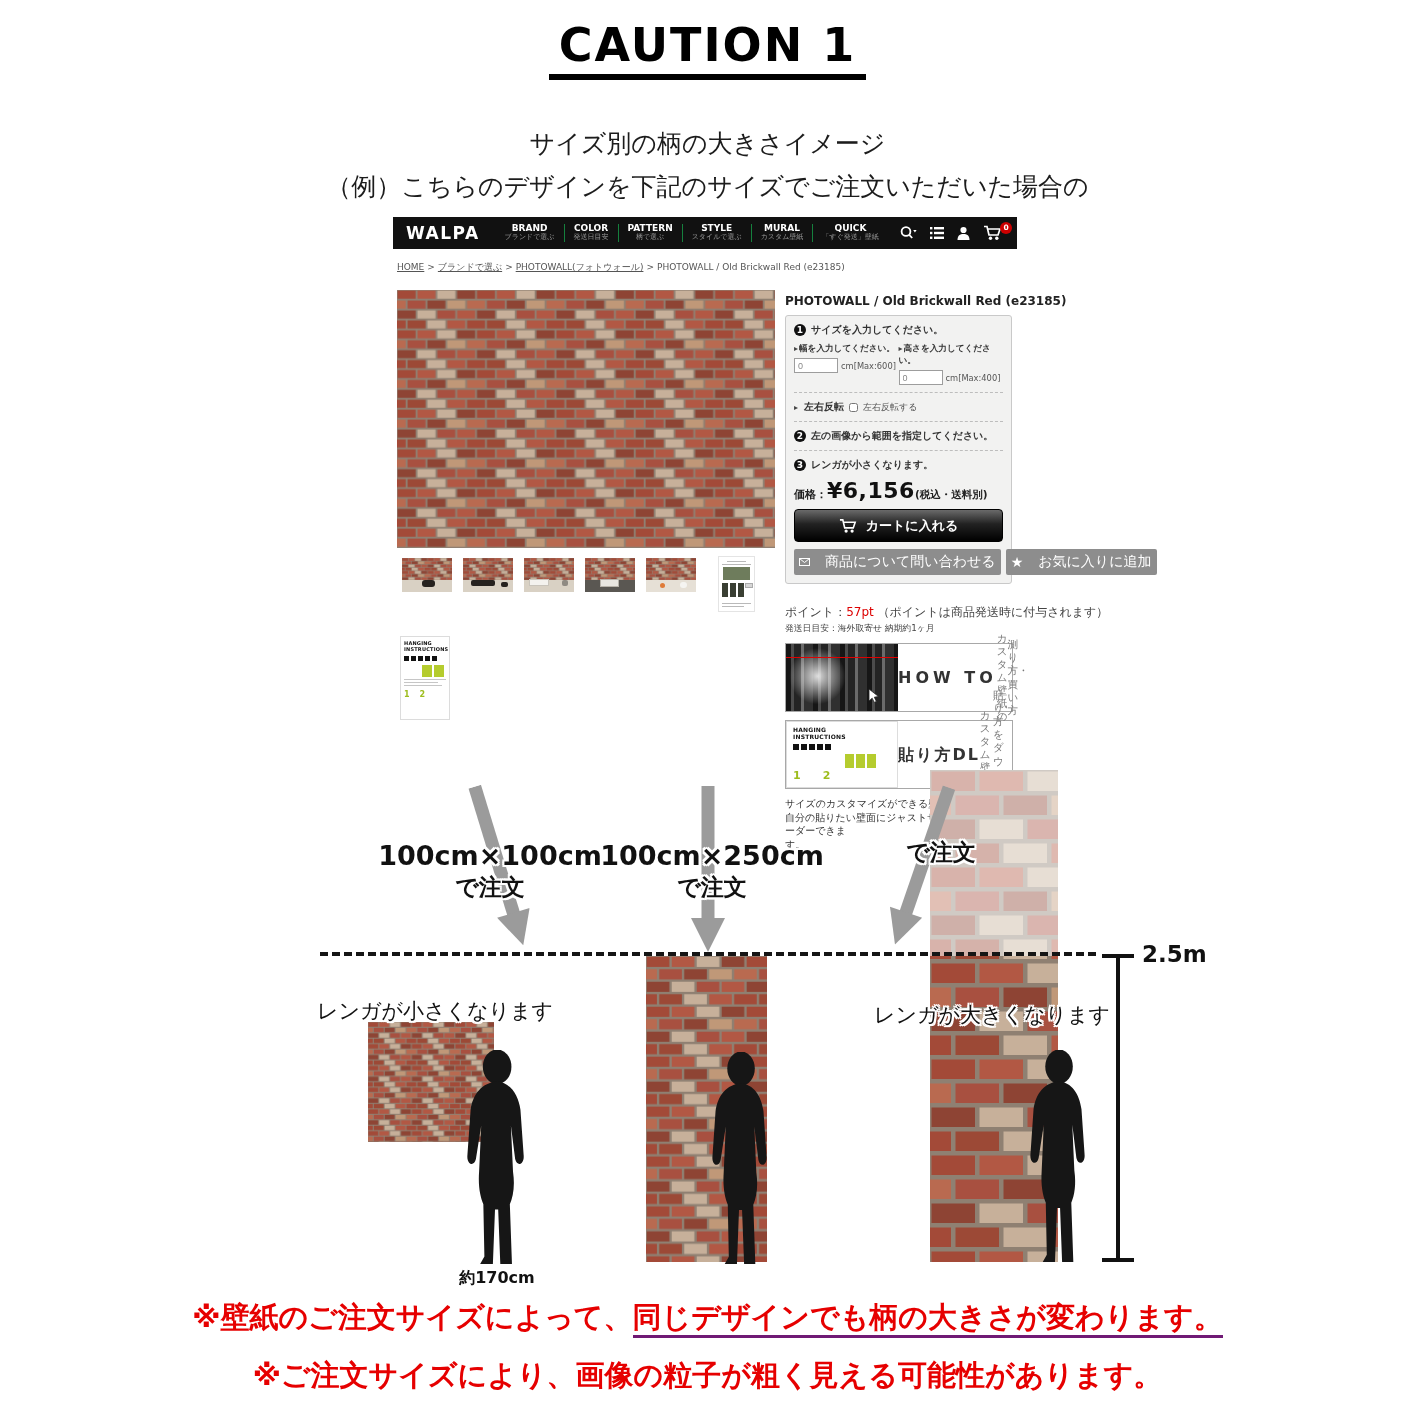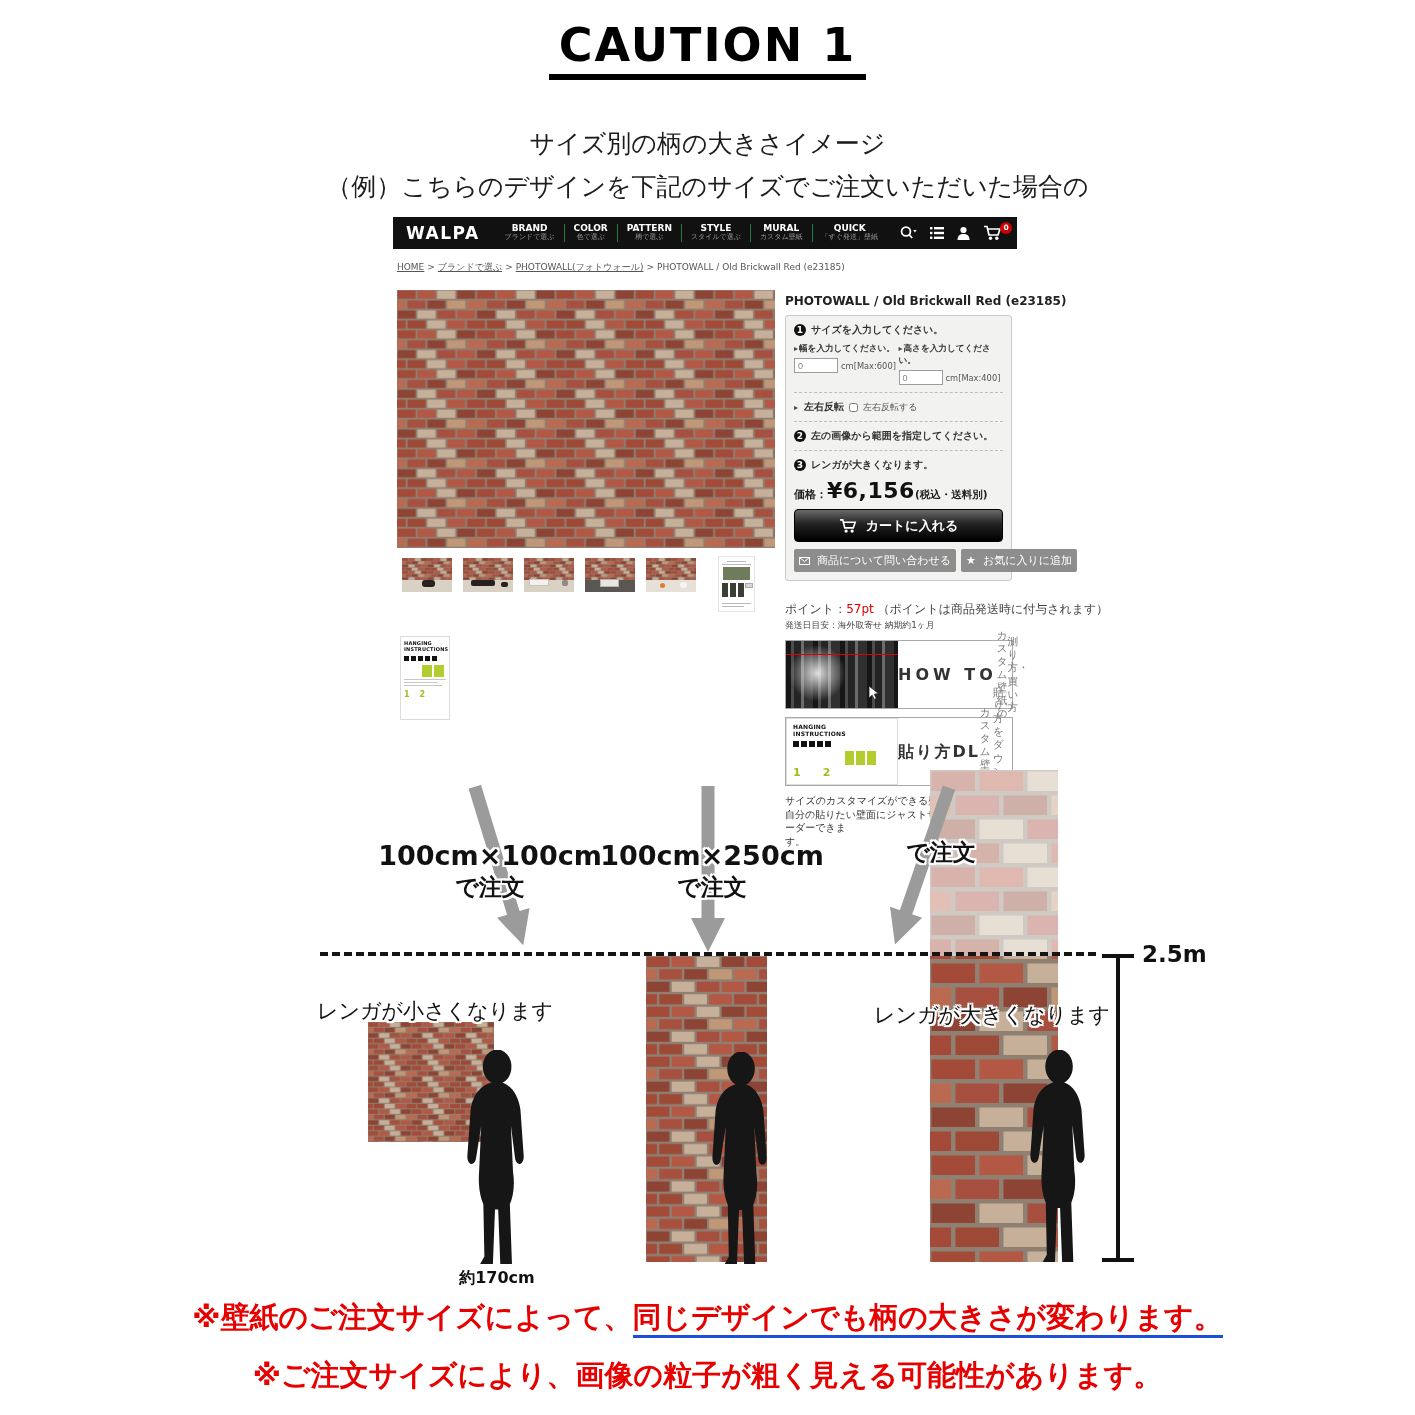--- a/index.html
+++ b/index.html
@@ -69,22 +69,22 @@
   #flip-label{font-size:10px;font-weight:700;color:#333;}
   #flip-check{width:9px;height:9px;margin:0;}
   #price-row{margin-top:6px;white-space:nowrap;}
   #price-label{font-size:11px;font-weight:700;color:#222;}
   #price-value{font-size:22px;font-weight:800;color:#111;letter-spacing:.5px;}
   #price-note{font-size:10.5px;font-weight:700;color:#222;}
   #cart-btn{margin-top:6px;width:100%;height:33px;border:1px solid #000;border-radius:4px;color:#fff;
     background:linear-gradient(#6a6a6a,#222 45%,#000);font-size:13px;font-weight:700;
     display:flex;align-items:center;justify-content:center;gap:8px;cursor:pointer;}
   #small-btns{margin-top:7px;display:flex;gap:5px;}
-  .gray-btn{background:#8d8d8d;color:#fff;border:none;border-radius:2px;font-size:11px;padding:4px 5px;
-    display:flex;align-items:center;gap:7px;cursor:pointer;white-space:nowrap;}
+  .gray-btn{background:#8d8d8d;color:#fff;border:none;border-radius:2px;font-size:14px;padding:4px 5px;
+    display:flex;align-items:center;gap:15px;cursor:pointer;white-space:nowrap;}
   #points-line{margin-top:20px;font-size:12px;color:#444;white-space:nowrap;}
   #points-value{color:#dd0000;}
   #shipping-line{margin-top:2px;font-size:8.8px;color:#444;}
   .promo-box{margin-top:8px;width:228px;height:69px;border:1px solid #a8a8a8;background:#fff;display:flex;cursor:pointer;}
   #forest{position:relative;flex:0 0 112px;height:100%;
     background:
       radial-gradient(circle at 28% 48%, rgba(255,255,255,.85), rgba(255,255,255,0) 32%),
       repeating-linear-gradient(90deg,#161616 0 5px,#4c4c4c 5px 8px,#242424 8px 15px,#6b6b6b 15px 18px,#303030 18px 27px);}
   #forest-redline{position:absolute;left:0;top:13px;width:100%;height:1px;background:#e00000;}
   #forest-cursor{position:absolute;right:18px;bottom:8px;}
@@ -110,21 +110,21 @@
   .person{position:absolute;z-index:5;}
   #label-170{position:absolute;left:440px;top:1268px;width:114px;text-align:center;font-size:16px;font-weight:800;color:#111;z-index:6;}
   #fade-top{position:absolute;left:0;top:0;width:100%;height:186px;background:rgba(255,255,255,.58);}
   .measure{position:absolute;background:#111;z-index:6;}
   #label-25m{position:absolute;left:1142px;top:941px;font-size:23px;font-weight:800;color:#111;z-index:6;}
 
   
   .warn{position:absolute;left:0;width:100%;text-align:center;font-size:29px;font-weight:800;color:#e60000;z-index:6;}
   #warn1{top:1298px;}
   #warn2{top:1356px;}
-  #warn1-underline{border-bottom:3px solid #1d4ed8;padding-bottom:1px;}
+  #warn1-underline{border-bottom:3px solid #701a75;padding-bottom:1px;}
 </style>
 </head>
 <body>
 
 <div id="canvas">
 
   <svg width="0" height="0" style="position:absolute" aria-hidden="true">
     <defs>
       <g id="tile">
         <rect width="128" height="64" fill="#8f8072"></rect>
@@ -182,21 +182,21 @@
   <div id="site">
     <div id="navbar">
       <div id="logo">WALPA</div>
       <div id="menu">
         <div class="menu-item">
             <span class="mi-label">BRAND</span>
             <span class="mi-sub">ブランドで選ぶ</span>
           </div>
         <div class="menu-item">
             <span class="mi-label">COLOR</span>
-            <span class="mi-sub">色で選ぶ</span>
+            <span class="mi-sub">発送日目安</span>
           </div>
         <div class="menu-item">
             <span class="mi-label">PATTERN</span>
             <span class="mi-sub">柄で選ぶ</span>
           </div>
         <div class="menu-item">
             <span class="mi-label">STYLE</span>
             <span class="mi-sub">スタイルで選ぶ</span>
           </div>
         <div class="menu-item">
@@ -357,21 +357,21 @@
           <span>左右反転する</span>
         </div>
         <div class="dash-div"></div>
         <div class="step-row">
           <span class="step-num">2</span>
           <span class="step-label">左の画像から範囲を指定してください。</span>
         </div>
         <div class="dash-div"></div>
         <div class="step-row">
           <span class="step-num">3</span>
-          <span class="step-label">レンガが大きくなります。</span>
+          <span class="step-label">レンガが小さくなります。</span>
         </div>
         <div id="price-row">
           <span id="price-label">価格：</span><span id="price-value">¥6,156</span><span id="price-note">(税込・送料別)</span>
         </div>
         <button id="cart-btn">
           <svg width="19" height="16" viewBox="0 0 20 16">
               <path d="M1 1.5 H4 L6 10 H15 L17 4 H5" fill="none" stroke="#fff" stroke-width="1.7"></path>
               <circle cx="7.5" cy="13.3" r="1.7" fill="#fff"></circle>
               <circle cx="13.8" cy="13.3" r="1.7" fill="#fff"></circle>
             </svg>

